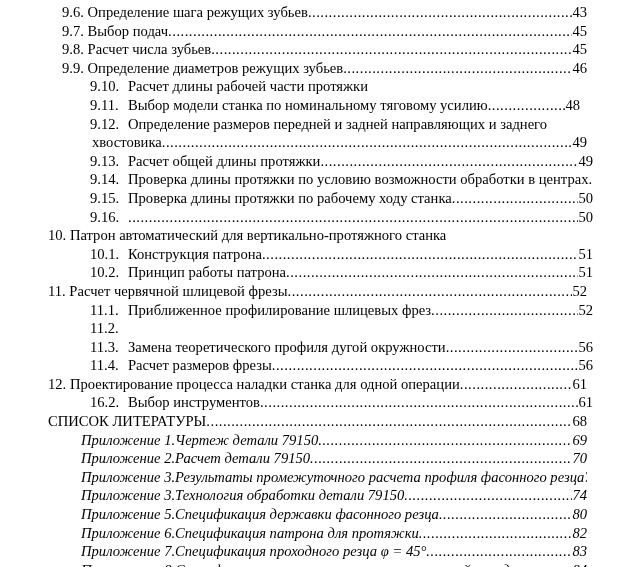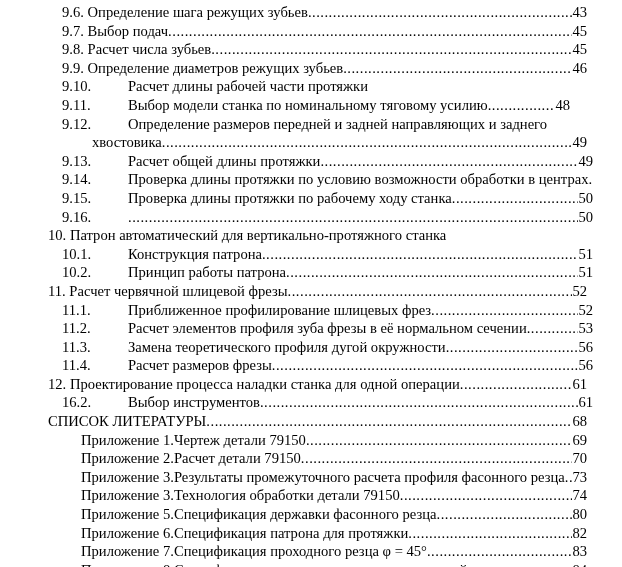--- a/index.html
+++ b/index.html
@@ -6,43 +6,43 @@
     body {
       width: 622px; height: 567px; overflow: hidden; position: relative;
       font-family: "Liberation Serif", "DejaVu Serif", serif;
       color: #000; font-size: 14.6px;
     }
     .toc { position: absolute; left: 0; top: 3px; width: 622px; }
     .row {
       position: relative; height: 18.6px; line-height: 18.6px;
       white-space: nowrap;
     }
-    .row .num { position: absolute; top: 0; }
+    .row .num { position: absolute; top: 0; margin-left: 28px; }
     .row .title-wrap {
       position: absolute; top: 0; display: flex; align-items: baseline;
       overflow: hidden;
     }
     .row .title { flex: 0 0 auto; }
     .row .dots {
       flex: 1 1 auto; overflow: hidden; white-space: nowrap;
       letter-spacing: 0.5px; color: #000;
     }
     .row .dots::before {
       content: "..............................................................................................................................................................................................................................";
     }
     .row .page { flex: 0 0 auto; }
 
     
     .l2-inline .title-wrap { left: 62px; right: 35px; }     
     .l2-tab .num { left: 62px; }
     .l2-tab .title-wrap { left: 128px; right: 29px; }
-    .l2-tab.narrow .title-wrap { right: 52px; }
+    .l2-tab.narrow .title-wrap { right: 42px; }
     .l1 .title-wrap { left: 48px; right: 35px; }
     .cont .title-wrap { left: 92px; right: 35px; }
-    .app .title-wrap { left: 81px; right: 35px; }
+    .app .title-wrap { left: 81px; right: 35px; font-style: italic; }
     .nodots .dots::before { content: ""; }
   </style>
 </head>
 <body>
 
 <div class="toc" id="toc">
     <div class="row l2-inline">
       <span class="title-wrap">
         <span class="title">9.6. Определение шага режущих зубьев</span>
         <span class="dots"></span>
@@ -164,25 +164,20 @@
     <div class="row l2-tab">
       <span class="num">11.1.</span>
       <span class="title-wrap">
         <span class="title">Приближенное профилирование шлицевых фрез</span>
         <span class="dots"></span>
         <span class="page">52</span>
       </span>
     </div>
     <div class="row l2-tab">
       <span class="num">11.2.</span>
-      <span class="title-wrap">
-        <span class="title">Расчет элементов профиля зуба фрезы в её нормальном сечении</span>
-        <span class="dots"></span>
-        <span class="page">53</span>
-      </span>
     </div>
     <div class="row l2-tab">
       <span class="num">11.3.</span>
       <span class="title-wrap">
         <span class="title">Замена теоретического профиля дугой окружности</span>
         <span class="dots"></span>
         <span class="page">56</span>
       </span>
     </div>
     <div class="row l2-tab">

